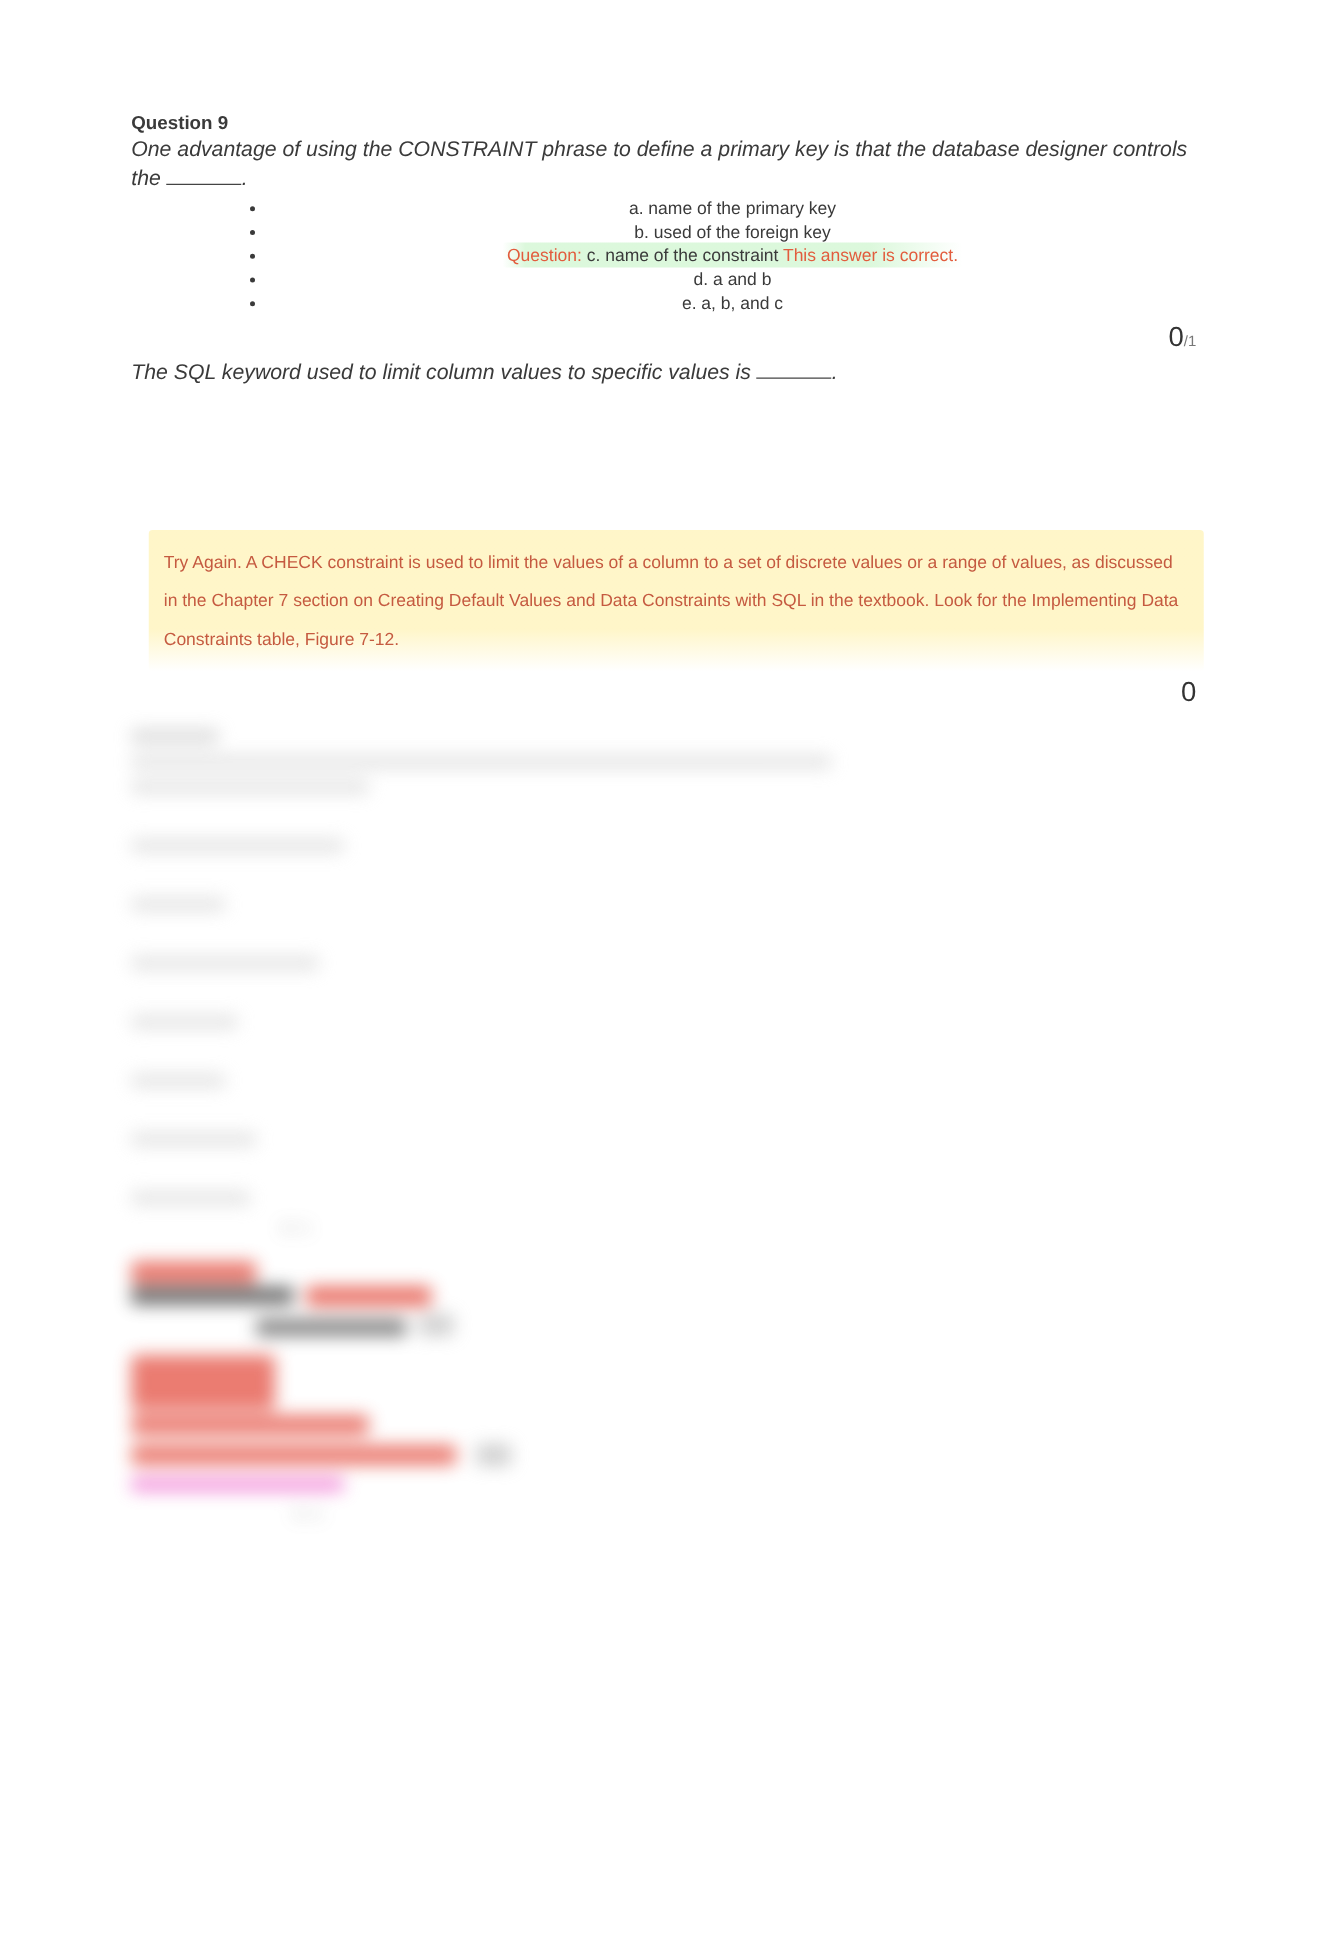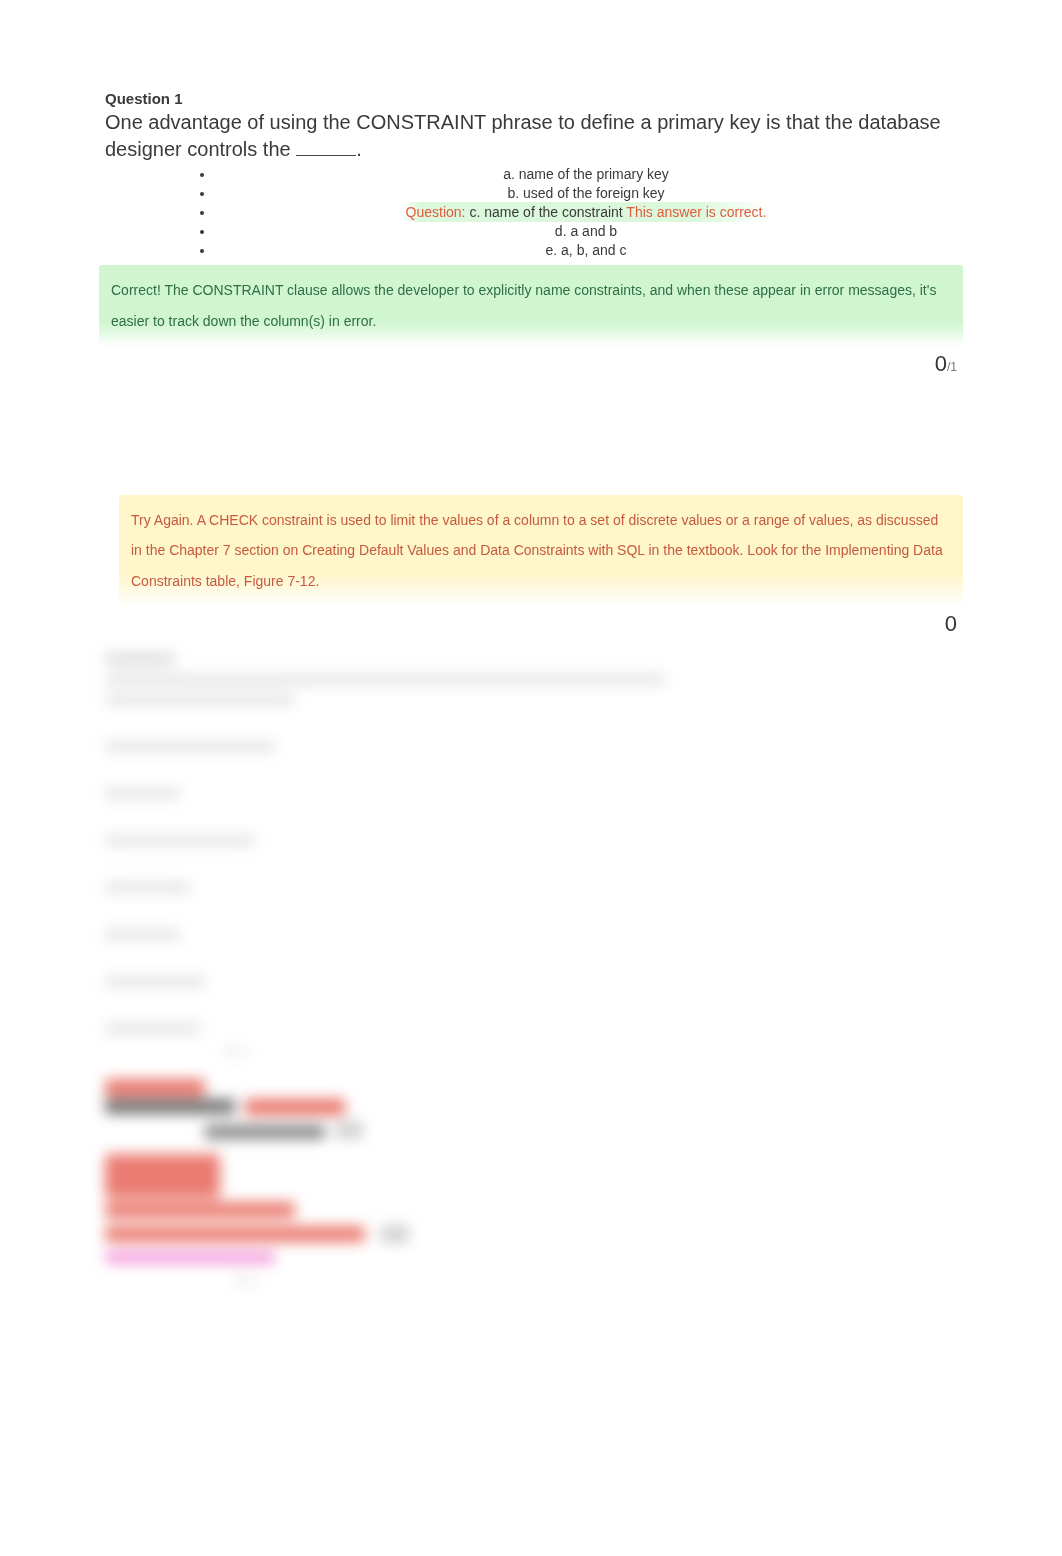--- a/index.html
+++ b/index.html
@@ -13,23 +13,24 @@
   }
   .page {
     padding: 90px 105px 40px 105px;
   }
   .q-title {
     font-weight: 700;
     font-size: 15px;
     margin: 0;
   }
   .q-prompt {
-    font-size: 20px;
+    font-size: 17px;
     line-height: 1.35;
     margin-top: 2px;
+    font-style: italic;
   }
   .blank {
     display: inline-block;
     border-bottom: 1px solid #444;
     width: 60px;
     height: 0.9em;
     vertical-align: baseline;
   }
   .blank-short {
     display: inline-block;
@@ -143,44 +144,46 @@
   .dark-prefix { width: 120px; height:14px; background:#555; border-radius:3px; display:inline-block;}
   .red-inline { display:inline-block; width: 100px; height:16px; background:#e03a2a; border-radius:3px;}
   .ob-score { text-align:left; margin-left:120px; font-size:12px; color:#888; margin-top:4px;}
 </style>
 </head>
 <body>
 
 <div class="page">
 
   <div>
-    <div class="q-title">Question 1</div>
+    <div class="q-title">Question 9</div>
     <div class="q-prompt">
       <span>One advantage of using the CONSTRAINT phrase to define a primary key is that the database designer controls the </span><span class="blank"></span><span>.</span>
     </div>
     <ul class="choices">
       <li><span>a. name of the primary key</span></li>
       <li><span>b. used of the foreign key</span></li>
       <li>
         <span class="selected-item">
           <span class="selected-label">Question:</span>
           <span>c. name of the constraint</span>
           <span class="correct-note">This answer is correct.</span>
         </span>
       </li>
       <li><span>d. a and b</span></li>
       <li><span>e. a, b, and c</span></li>
     </ul>
-    <div class="feedback correct">Correct! The CONSTRAINT clause allows the developer to explicitly name constraints, and when these appear in error messages, it's easier to track down the column(s) in error.</div>
     <div class="score">
       <span class="big">0</span><span class="small">/1</span>
     </div>
   </div>
 
   <div>
+    <div class="q-prompt">
+      <span>The SQL keyword used to limit column values to specific values is </span><span class="blank-short"></span><span>.</span>
+    </div>
 
     <div class="gap"></div>
 
     <div class="feedback try">Try Again. A CHECK constraint is used to limit the values of a column to a set of discrete values or a range of values, as discussed in the Chapter 7 section on Creating Default Values and Data Constraints with SQL in the textbook. Look for the Implementing Data Constraints table, Figure 7-12.</div>
     <div class="score">
       <span class="big">0</span>
     </div>
   </div>
 
   <div class="obscured">

